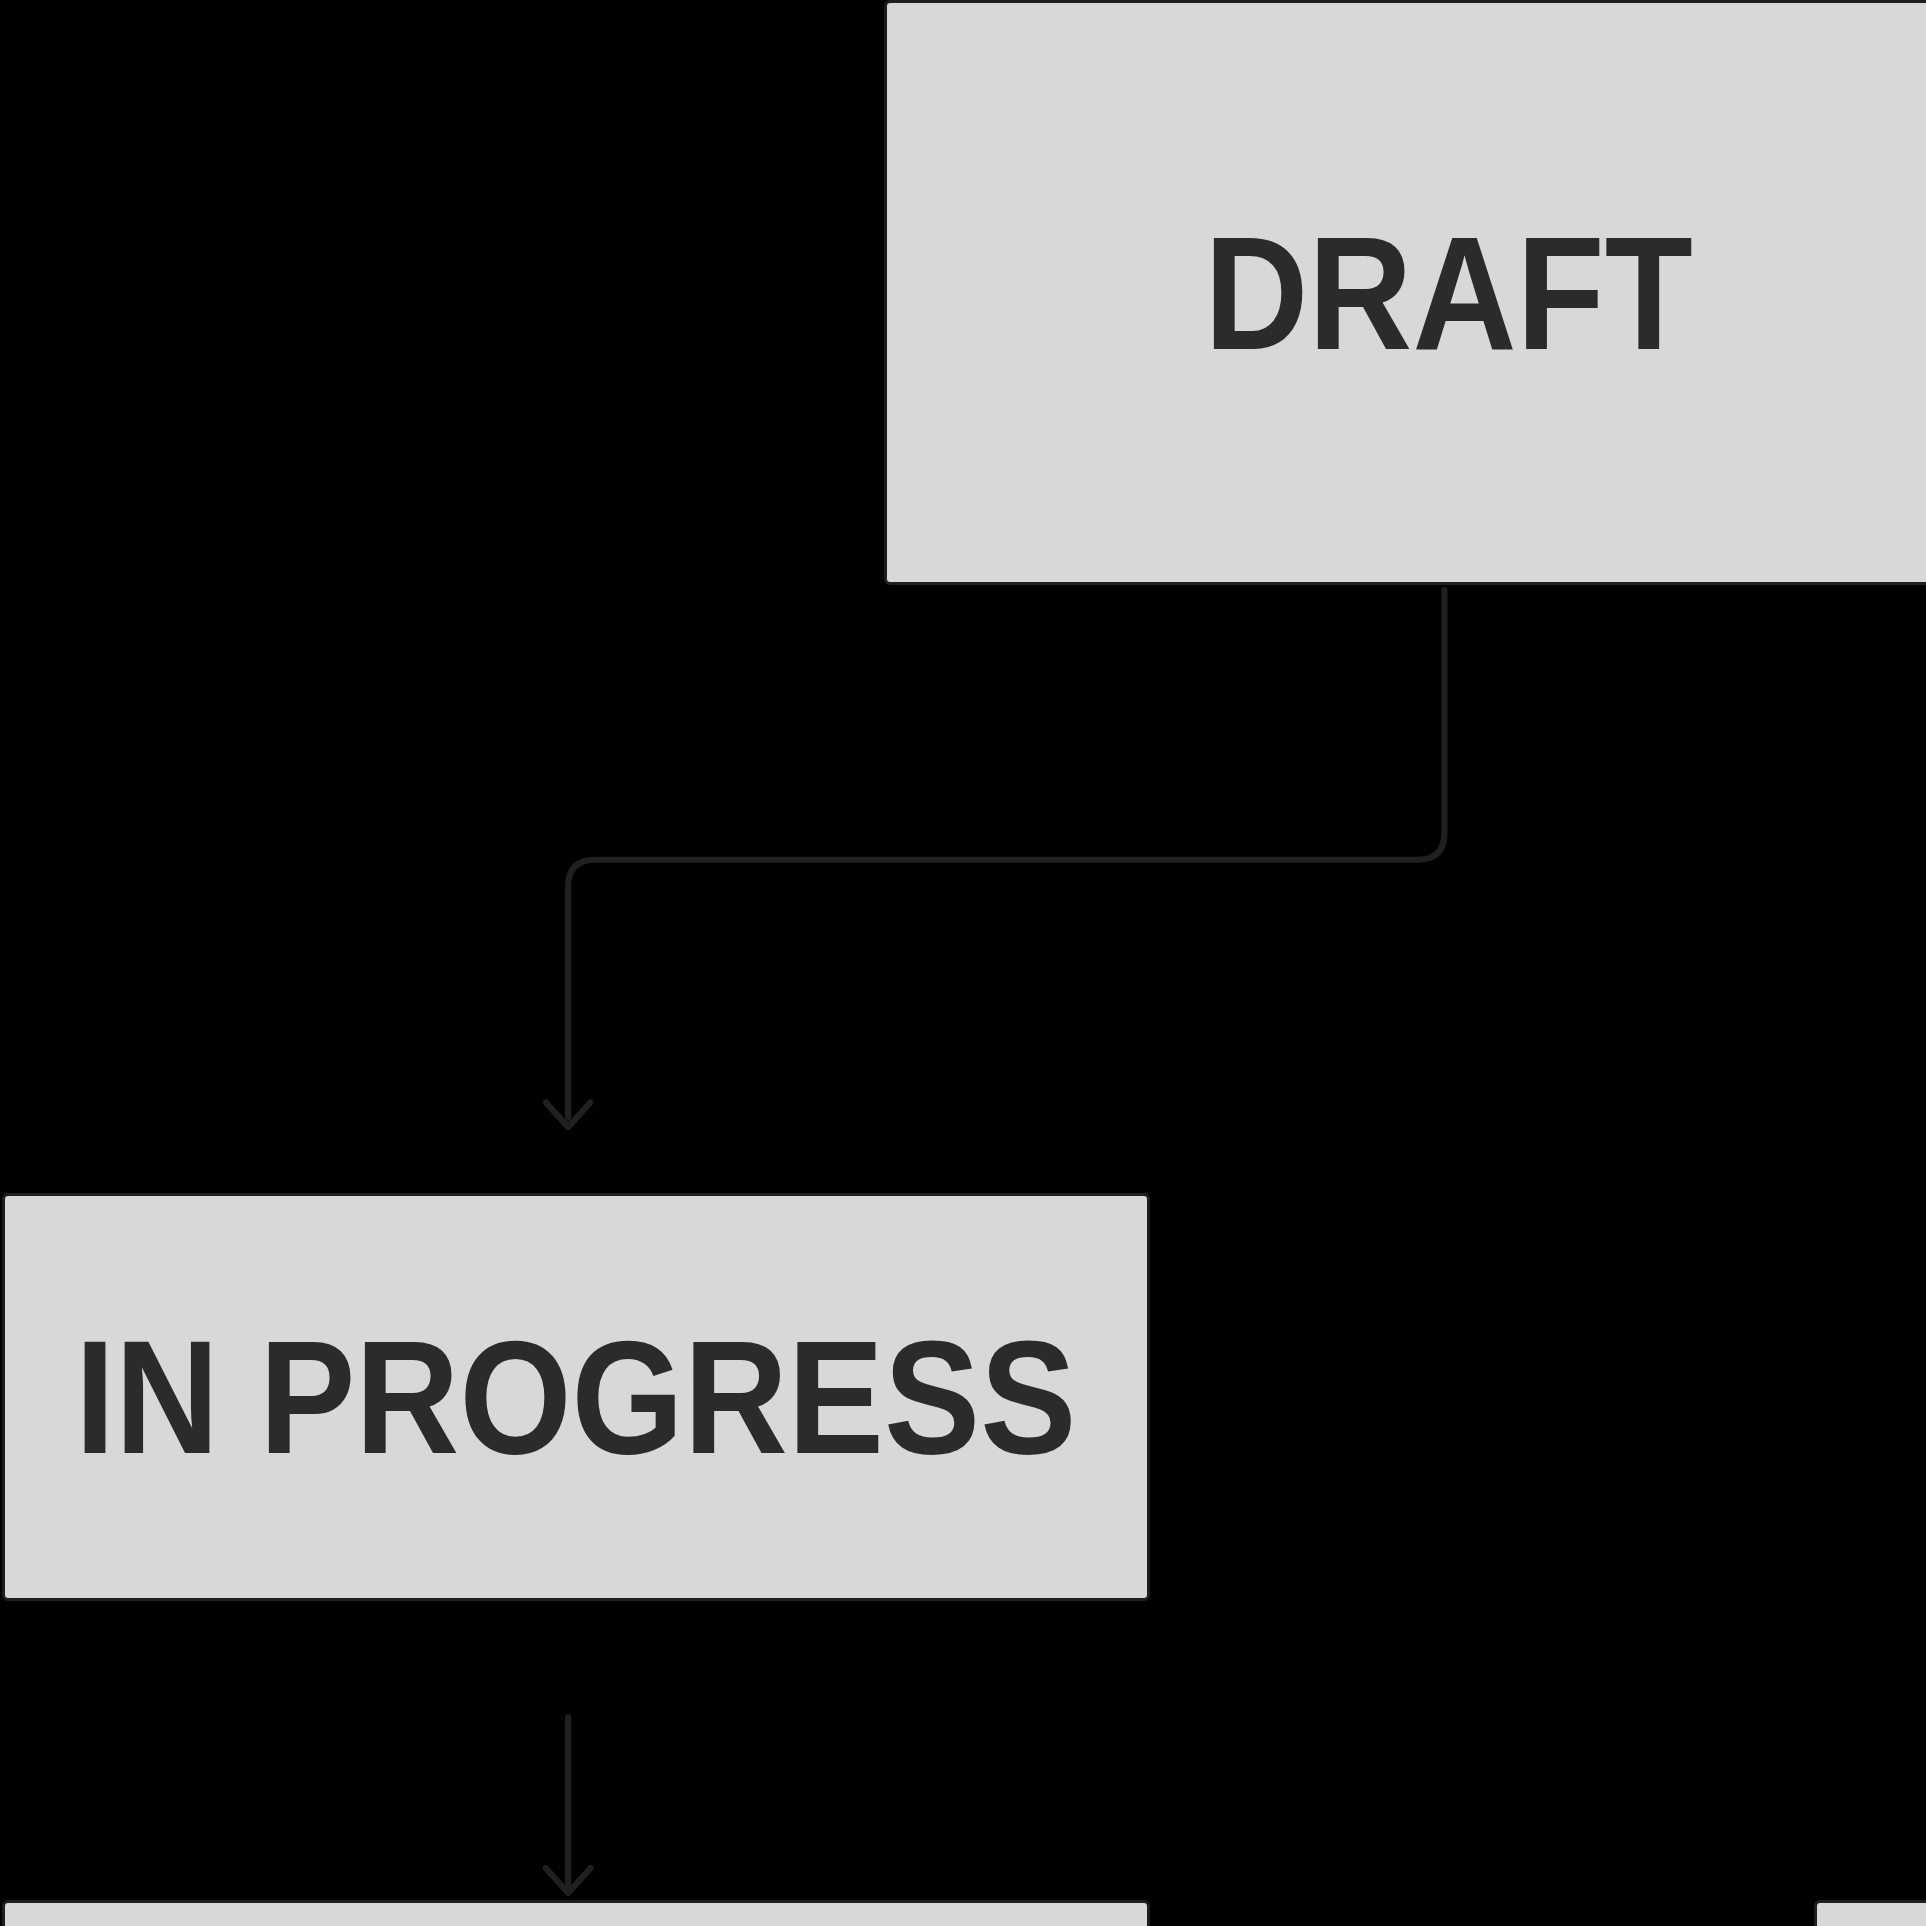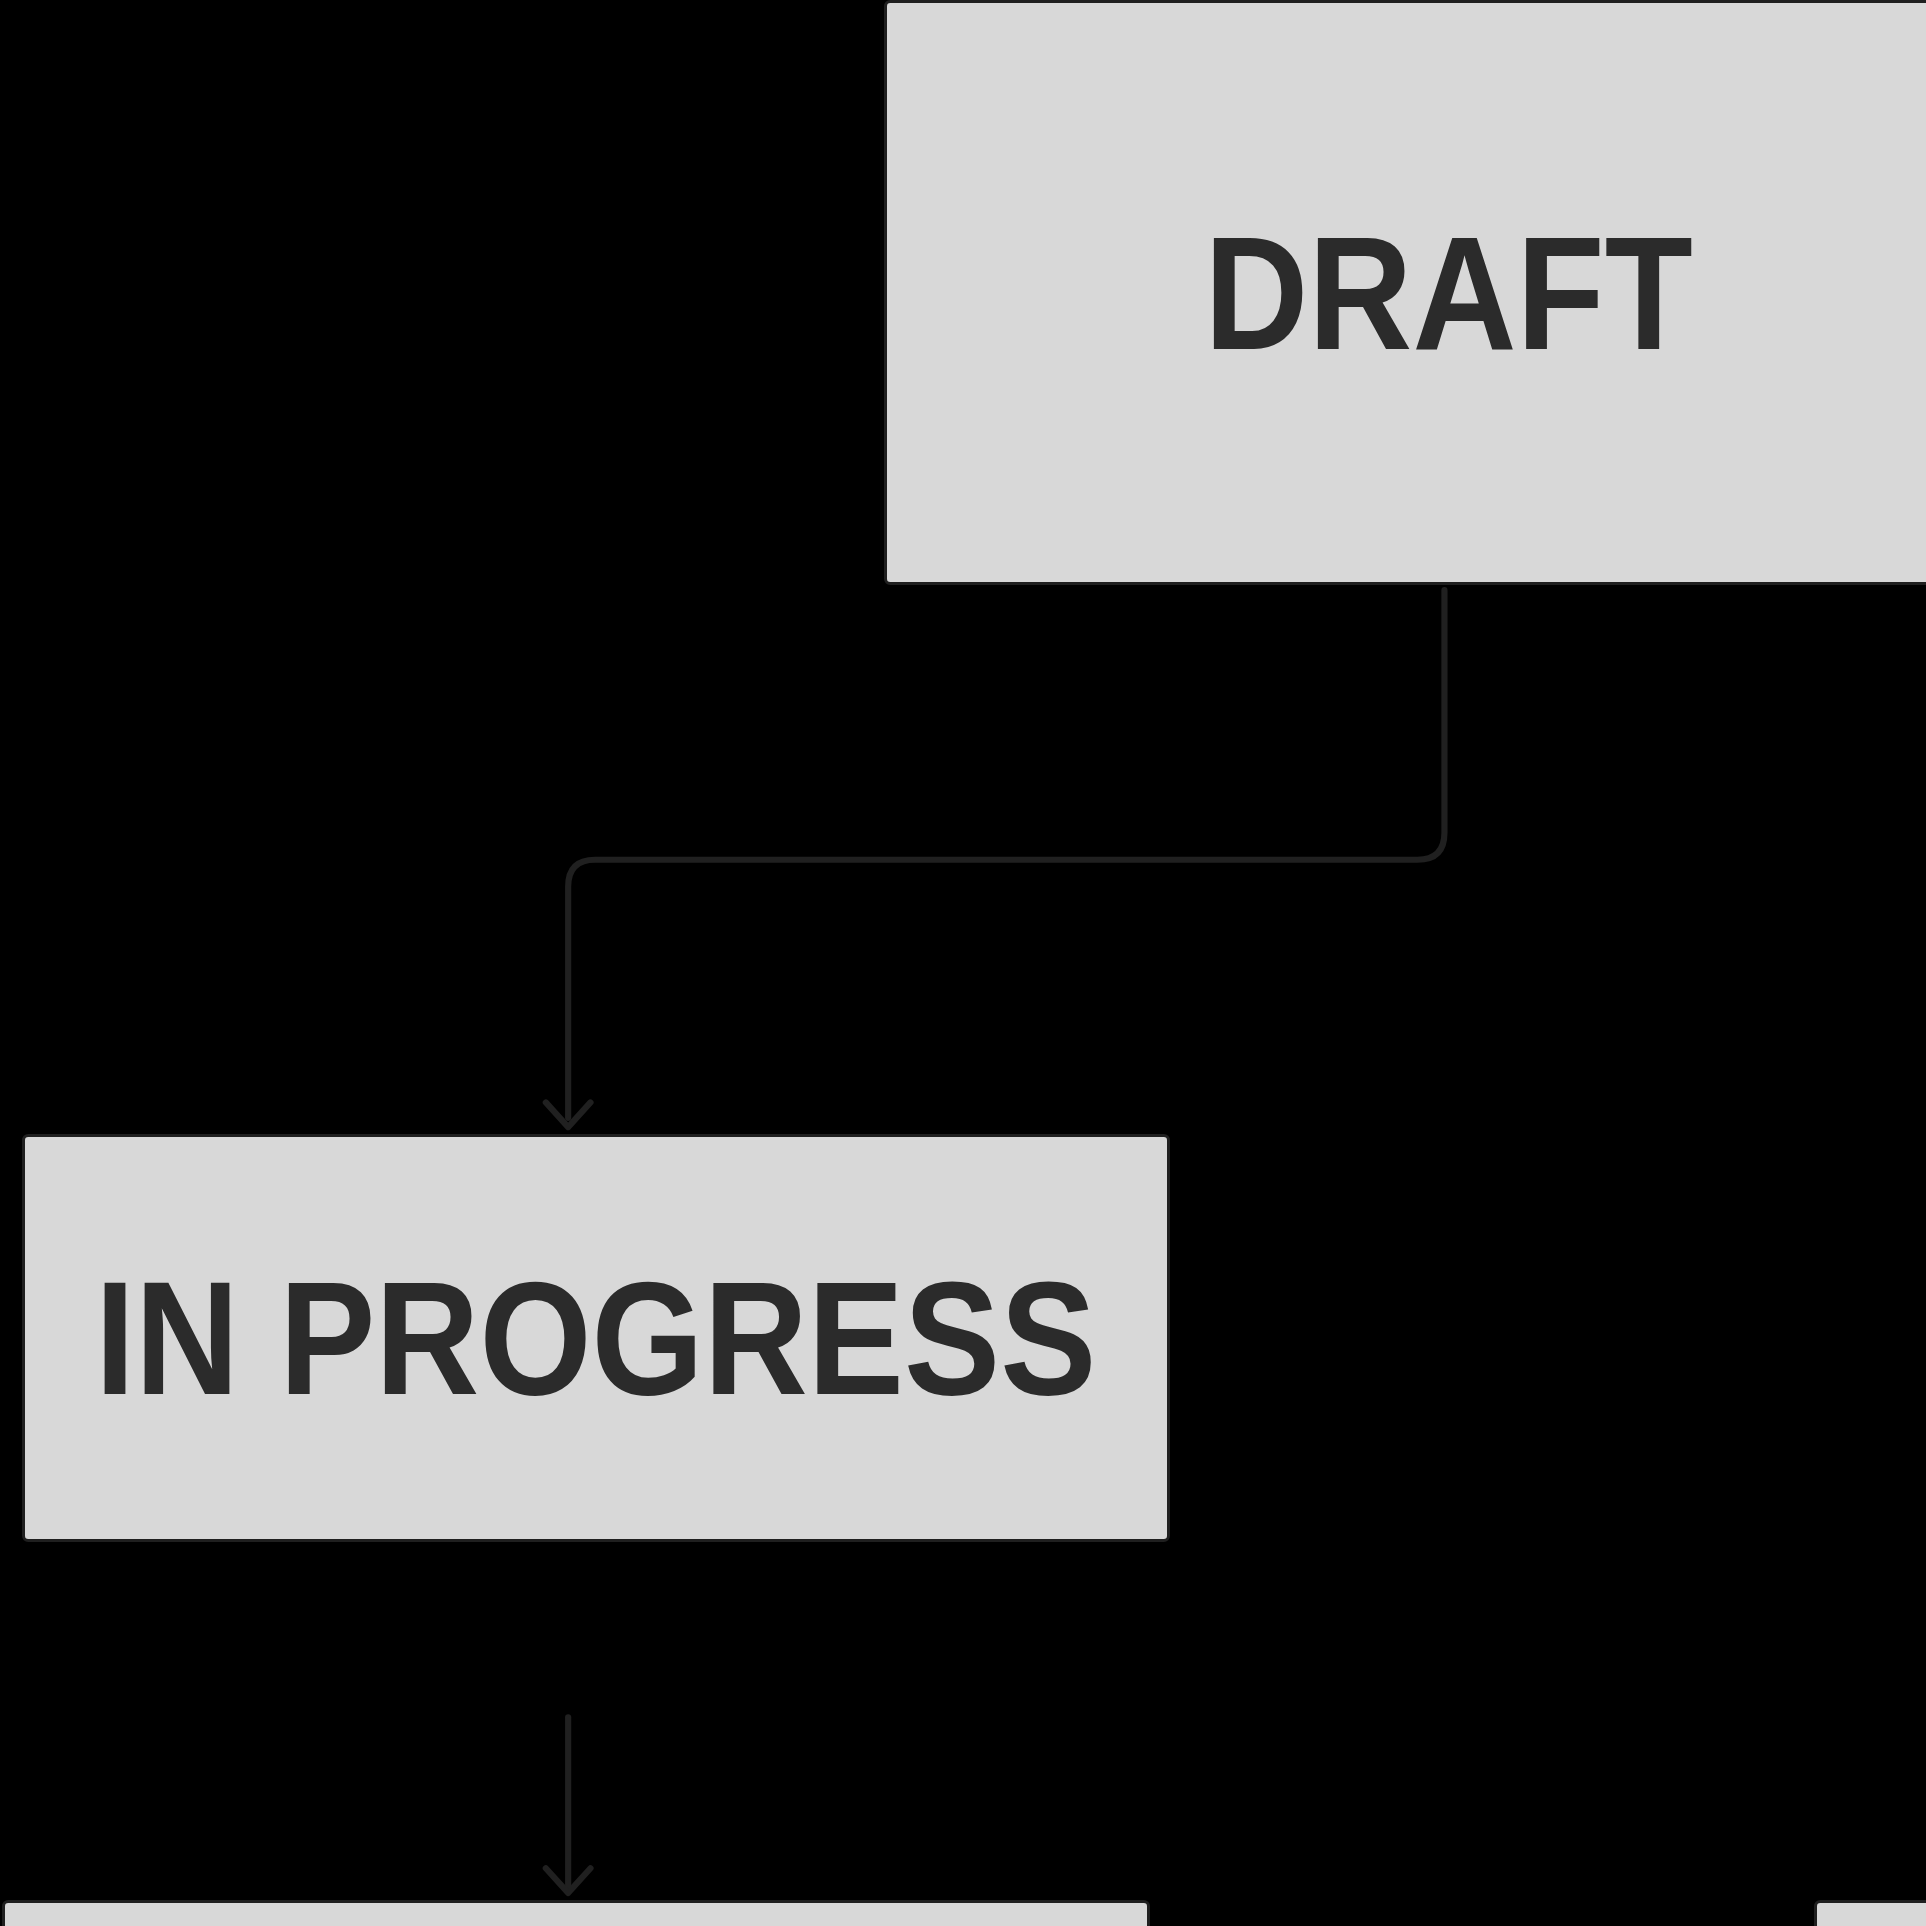--- a/index.html
+++ b/index.html
@@ -45,21 +45,21 @@
     font-weight: bold;
     font-size: 162px;
     line-height: 1;
     color: #2b2b2b;
     white-space: nowrap;
     letter-spacing: 0;
     transform: scaleX(0.89);
     transform-origin: center center;
   }
   .node-draft      { left: 884px; top: 0px;    width: 1129px; height: 585px; }
-  .node-inprogress { left: 1.5px;    top: 1134px; width: 1148px; height: 408px; margin-left: 20px; }
+  .node-inprogress { left: 1.5px;    top: 1193px; width: 1148px; height: 408px; }
   .node-finished   { left: 1.5px;    top: 1900px; width: 1148px; height: 583px; }
   .node-cancelled  { left: 1814px; top: 1900px; width: 1136px; height: 583px; }
 </style>
 </head>
 <body>
 
 <div class="stage">
 
   <svg class="edges-layer" viewBox="0 0 7656 6446" preserveAspectRatio="none" xmlns="http://www.w3.org/2000/svg">
 

